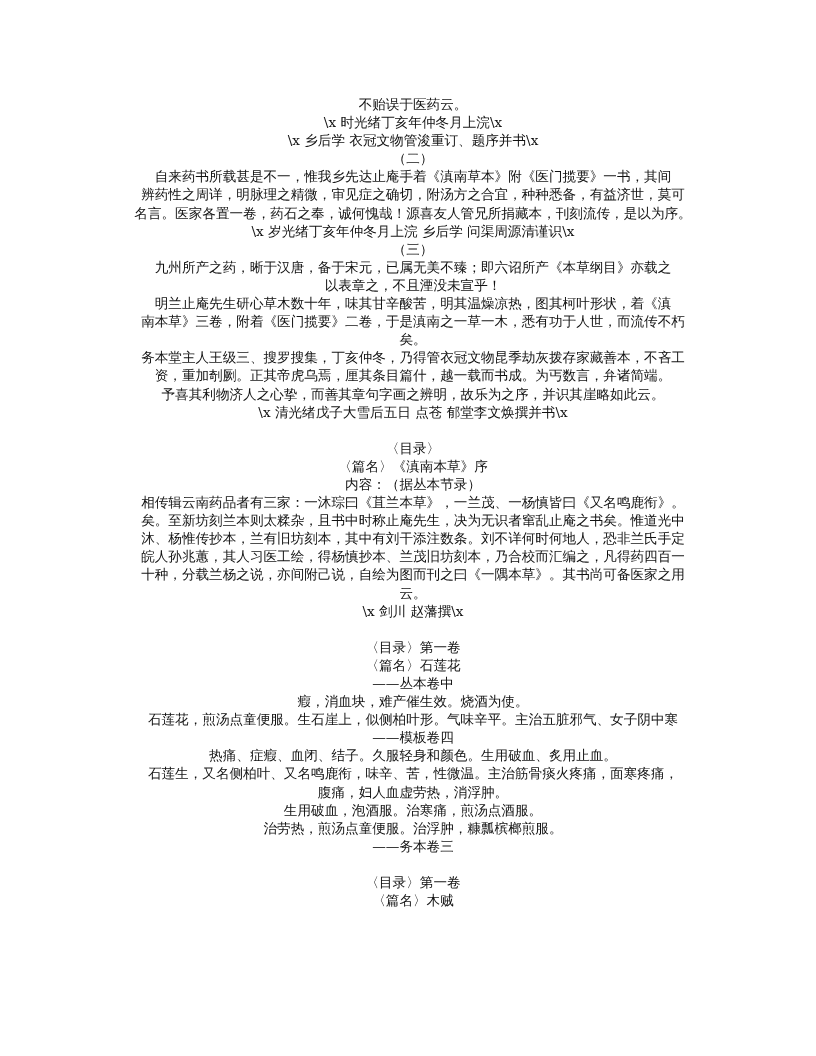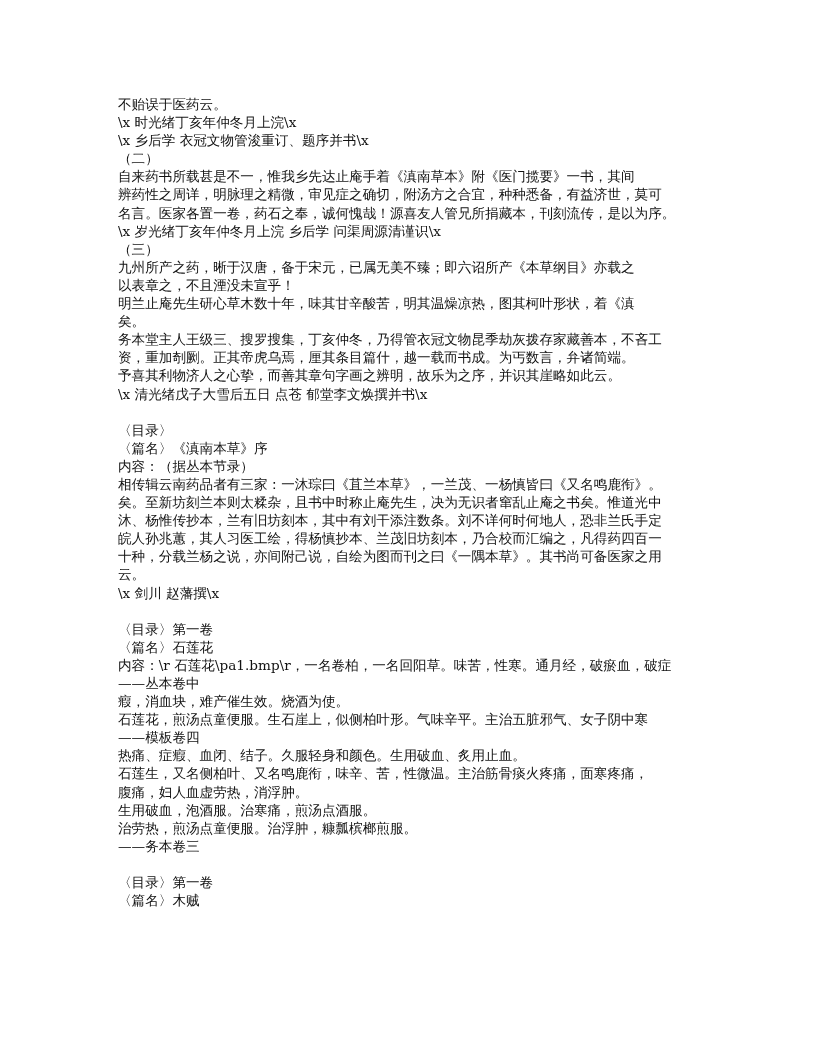--- a/index.html
+++ b/index.html
@@ -7,59 +7,59 @@
   .page {
     position: absolute;
     left: 118px;
     top: 95px;
     width: 590px;
     font-family: "DejaVu Serif", "Liberation Serif", serif;
     font-size: 13.6px;
     line-height: 18.1px;
     color: #111111;
   }
-  .line { white-space: pre; height: 18.1px; overflow: visible; }
+  .line { white-space: pre; height: 18.1px; overflow: visible; text-align: center; }
   .blank { height: 18.1px; }
 </style>
 </head>
 <body>
 
 <div class="page">
   <div class="line">不贻误于医药云。</div>
   <div class="line">\x 时光绪丁亥年仲冬月上浣\x</div>
   <div class="line">\x 乡后学 衣冠文物管浚重订、题序并书\x</div>
   <div class="line">（二）</div>
   <div class="line">自来药书所载甚是不一，惟我乡先达止庵手着《滇南草本》附《医门揽要》一书，其间</div>
   <div class="line">辨药性之周详，明脉理之精微，审见症之确切，附汤方之合宜，种种悉备，有益济世，莫可</div>
   <div class="line">名言。医家各置一卷，药石之奉，诚何愧哉！源喜友人管兄所捐藏本，刊刻流传，是以为序。</div>
   <div class="line">\x 岁光绪丁亥年仲冬月上浣 乡后学 问渠周源清谨识\x</div>
   <div class="line">（三）</div>
   <div class="line">九州所产之药，晰于汉唐，备于宋元，已属无美不臻；即六诏所产《本草纲目》亦载之</div>
   <div class="line">以表章之，不且湮没未宣乎！</div>
   <div class="line">明兰止庵先生研心草木数十年，味其甘辛酸苦，明其温燥凉热，图其柯叶形状，着《滇</div>
+  <div class="line">南本草》三卷，附着《医门揽要》二卷，于是滇南之一草一木，悉有功于人世，而流传不朽</div>
   <div class="line">矣。</div>
   <div class="line">务本堂主人王级三、搜罗搜集，丁亥仲冬，乃得管衣冠文物昆季劫灰拨存家藏善本，不吝工</div>
   <div class="line">资，重加剞劂。正其帝虎乌焉，厘其条目篇什，越一载而书成。为丐数言，弁诸简端。</div>
   <div class="line">予喜其利物济人之心挚，而善其章句字画之辨明，故乐为之序，并识其崖略如此云。</div>
   <div class="line">\x 清光绪戊子大雪后五日 点苍 郁堂李文焕撰并书\x</div>
   <div class="blank"></div>
   <div class="line">〈目录〉</div>
   <div class="line">〈篇名〉《滇南本草》序</div>
   <div class="line">内容：（据丛本节录）</div>
   <div class="line">相传辑云南药品者有三家：一沐琮曰《苴兰本草》，一兰茂、一杨慎皆曰《又名鸣鹿衔》。</div>
   <div class="line">矣。至新坊刻兰本则太糅杂，且书中时称止庵先生，决为无识者窜乱止庵之书矣。惟道光中</div>
   <div class="line">沐、杨惟传抄本，兰有旧坊刻本，其中有刘干添注数条。刘不详何时何地人，恐非兰氏手定</div>
   <div class="line">皖人孙兆蕙，其人习医工绘，得杨慎抄本、兰茂旧坊刻本，乃合校而汇编之，凡得药四百一</div>
   <div class="line">十种，分载兰杨之说，亦间附己说，自绘为图而刊之曰《一隅本草》。其书尚可备医家之用</div>
   <div class="line">云。</div>
   <div class="line">\x 剑川 赵藩撰\x</div>
   <div class="blank"></div>
   <div class="line">〈目录〉第一卷</div>
   <div class="line">〈篇名〉石莲花</div>
-  <div class="line">内容：\r 石莲花\pa1.bmp\r，一名卷柏，一名回阳草。味苦，性寒。通月经，破瘀血，破症</div>
   <div class="line">——丛本卷中</div>
   <div class="line">瘕，消血块，难产催生效。烧酒为使。</div>
   <div class="line">石莲花，煎汤点童便服。生石崖上，似侧柏叶形。气味辛平。主治五脏邪气、女子阴中寒</div>
   <div class="line">——模板卷四</div>
   <div class="line">热痛、症瘕、血闭、结子。久服轻身和颜色。生用破血、炙用止血。</div>
   <div class="line">石莲生，又名侧柏叶、又名鸣鹿衔，味辛、苦，性微温。主治筋骨痰火疼痛，面寒疼痛，</div>
   <div class="line">腹痛，妇人血虚劳热，消浮肿。</div>
   <div class="line">生用破血，泡酒服。治寒痛，煎汤点酒服。</div>
   <div class="line">治劳热，煎汤点童便服。治浮肿，糠瓢槟榔煎服。</div>
   <div class="line">——务本卷三</div>

